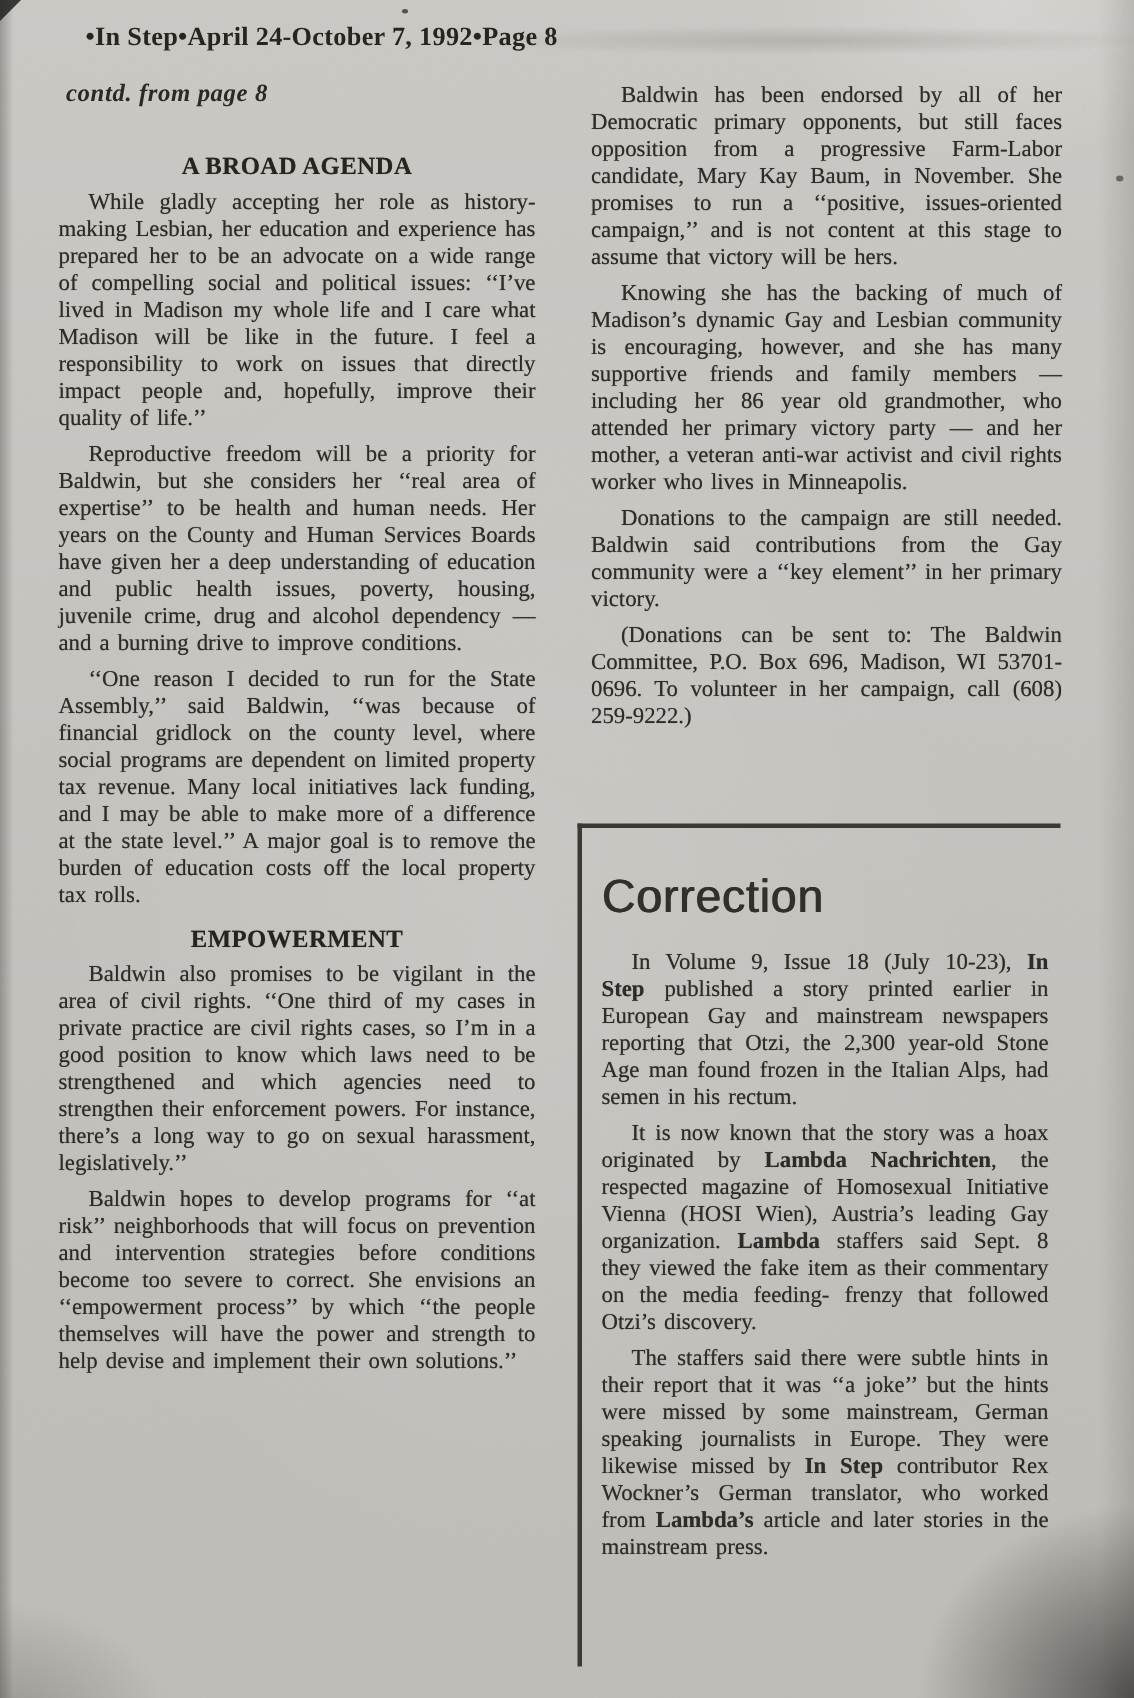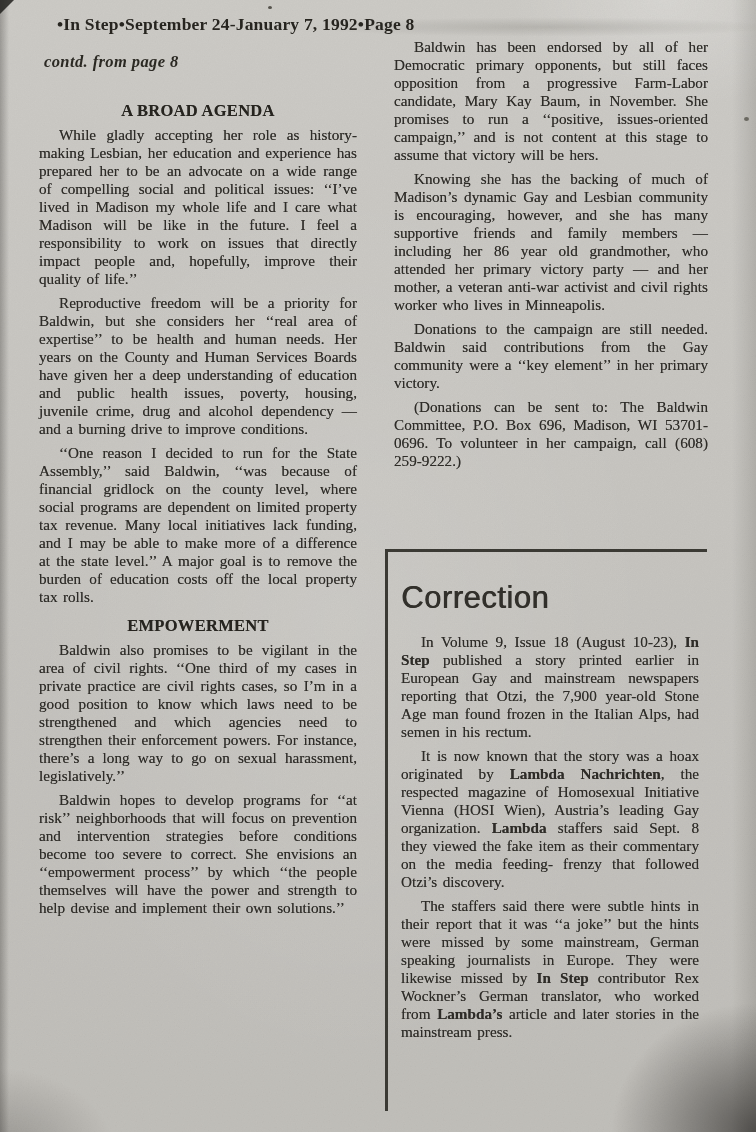--- a/index.html
+++ b/index.html
@@ -24,21 +24,21 @@
   .speck{position:absolute;left:268px;top:6px;width:4px;height:3px;background:#55534c;border-radius:50%;}
   .speck2{position:absolute;left:744px;top:117px;width:5px;height:4px;background:#6b6961;border-radius:50%;}
 
   .masthead{position:absolute;left:57px;top:14px;font-size:17.5px;font-weight:bold;
     letter-spacing:.2px;white-space:nowrap;color:#272520;}
   .contd{position:absolute;left:44px;top:52px;font-size:16.5px;font-weight:bold;font-style:italic;
     letter-spacing:.4px;color:#2b2923;}
 
   .col{position:absolute;}
   .col-left{left:39px;top:101px;width:318px;}
-  .col-right{left:394px;top:38px;width:314px;}
+  .col-right{left:394px;top:55px;width:314px;}
 
   p.body{
     margin:0;font-size:15.2px;line-height:18px;text-align:justify;
     text-indent:20px;word-spacing:1.6px;
     text-shadow:0 0 .5px rgba(46,44,40,.65);
   }
   p.body + p.body{margin-top:6px;}
   h2.sec-head{
     margin:10px 0 5px;font-size:16.5px;font-weight:bold;text-align:center;
     letter-spacing:.3px;color:#26241f;text-shadow:0 0 .5px rgba(38,36,31,.6);
@@ -59,21 +59,21 @@
 </style>
 </head>
 <body>
 
 <div class="page">
 
   <div class="corner-mark"></div>
   <div class="speck"></div>
   <div class="speck2"></div>
 
-  <div class="masthead">•In Step•September 24-January 7, 1992•Page 8</div>
+  <div class="masthead">•In Step•April 24-October 7, 1992•Page 8</div>
   <div class="contd">contd. from page 8</div>
 
   <div class="col col-left">
     <h2 class="sec-head">A BROAD AGENDA</h2>
     <p class="body">While gladly accepting her role as history-making Lesbian, her education and experience has prepared her to be an advocate on a wide range of compelling social and political issues: ‘‘I’ve lived in Madison my whole life and I care what Madison will be like in the future. I feel a responsibility to work on issues that directly impact people and, hopefully, improve their quality of life.’’</p>
     <p class="body">Reproductive freedom will be a priority for Baldwin, but she considers her ‘‘real area of expertise’’ to be health and human needs. Her years on the County and Human Services Boards have given her a deep understanding of education and public health issues, poverty, housing, juvenile crime, drug and alcohol dependency — and a burning drive to improve conditions.</p>
     <p class="body">‘‘One reason I decided to run for the State Assembly,’’ said Baldwin, ‘‘was because of financial gridlock on the county level, where social programs are dependent on limited property tax revenue. Many local initiatives lack funding, and I may be able to make more of a difference at the state level.’’ A major goal is to remove the burden of education costs off the local property tax rolls.</p>
     <h2 class="sec-head">EMPOWERMENT</h2>
     <p class="body">Baldwin also promises to be vigilant in the area of civil rights. ‘‘One third of my cases in private practice are civil rights cases, so I’m in a good position to know which laws need to be strengthened and which agencies need to strengthen their enforcement powers. For instance, there’s a long way to go on sexual harassment, legislatively.’’</p>
     <p class="body">Baldwin hopes to develop programs for ‘‘at risk’’ neighborhoods that will focus on prevention and intervention strategies before conditions become too severe to correct. She envisions an ‘‘empowerment process’’ by which ‘‘the people themselves will have the power and strength to help devise and implement their own solutions.’’</p>
@@ -81,21 +81,21 @@
 
   <div class="col col-right">
     <p class="body">Baldwin has been endorsed by all of her Democratic primary opponents, but still faces opposition from a progressive Farm-Labor candidate, Mary Kay Baum, in November. She promises to run a ‘‘positive, issues-oriented campaign,’’ and is not content at this stage to assume that victory will be hers.</p>
     <p class="body">Knowing she has the backing of much of Madison’s dynamic Gay and Lesbian community is encouraging, however, and she has many supportive friends and family members — including her 86 year old grandmother, who attended her primary victory party — and her mother, a veteran anti-war activist and civil rights worker who lives in Minneapolis.</p>
     <p class="body">Donations to the campaign are still needed. Baldwin said contributions from the Gay community were a ‘‘key element’’ in her primary victory.</p>
     <p class="body">(Donations can be sent to: The Baldwin Committee, P.O. Box 696, Madison, WI 53701-0696. To volunteer in her campaign, call (608) 259-9222.)</p>
   </div>
 
   <div class="correction-box">
     <h1 class="correction-head">Correction</h1>
-    <p class="body"><span>In Volume 9, Issue 18 (August 10-23), </span><span class="b">In Step</span><span> published a story printed earlier in European Gay and mainstream newspapers reporting that Otzi, the 7,900 year-old Stone Age man found frozen in the Italian Alps, had semen in his rectum.</span></p>
+    <p class="body"><span>In Volume 9, Issue 18 (July 10-23), </span><span class="b">In Step</span><span> published a story printed earlier in European Gay and mainstream newspapers reporting that Otzi, the 2,300 year-old Stone Age man found frozen in the Italian Alps, had semen in his rectum.</span></p>
     <p class="body"><span>It is now known that the story was a hoax originated by </span><span class="b">Lambda Nachrichten</span><span>, the respected magazine of Homosexual Initiative Vienna (HOSI Wien), Austria’s leading Gay organization. </span><span class="b">Lambda</span><span> staffers said Sept. 8 they viewed the fake item as their commentary on the media feeding- frenzy that followed Otzi’s discovery.</span></p>
     <p class="body"><span>The staffers said there were subtle hints in their report that it was ‘‘a joke’’ but the hints were missed by some mainstream, German speaking journalists in Europe. They were likewise missed by </span><span class="b">In Step</span><span> contributor Rex Wockner’s German translator, who worked from </span><span class="b">Lambda’s</span><span> article and later stories in the mainstream press.</span></p>
   </div>
 
   <svg class="grain" width="756" height="1132" xmlns="http://www.w3.org/2000/svg">
     <filter id="paperNoise">
       <feTurbulence type="fractalNoise" baseFrequency="0.85" numOctaves="2" stitchTiles="stitch"></feTurbulence>
       <feColorMatrix type="saturate" values="0"></feColorMatrix>
     </filter>
     <rect width="756" height="1132" filter="url(#paperNoise)" opacity="0.08"></rect>

